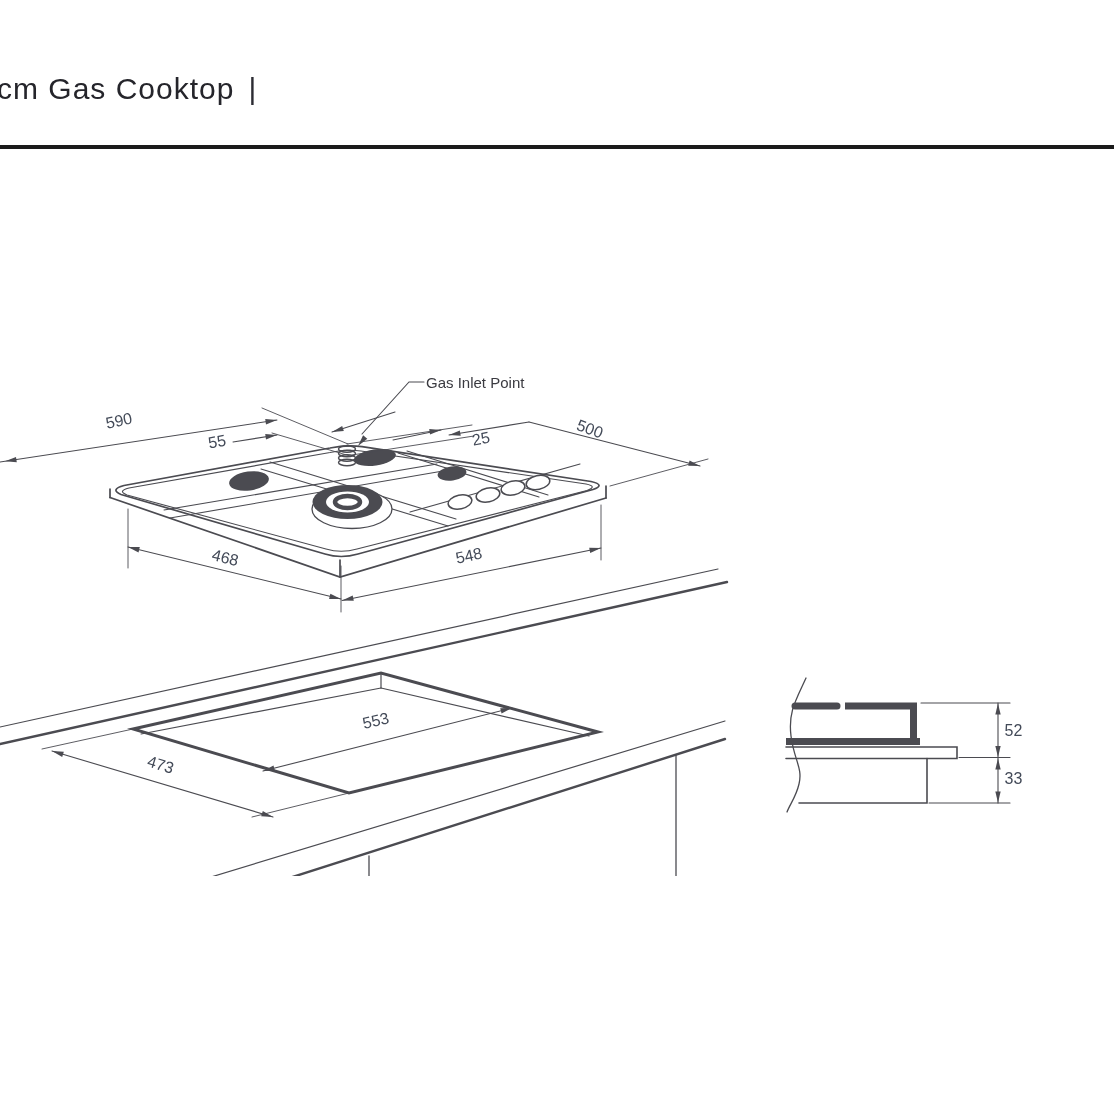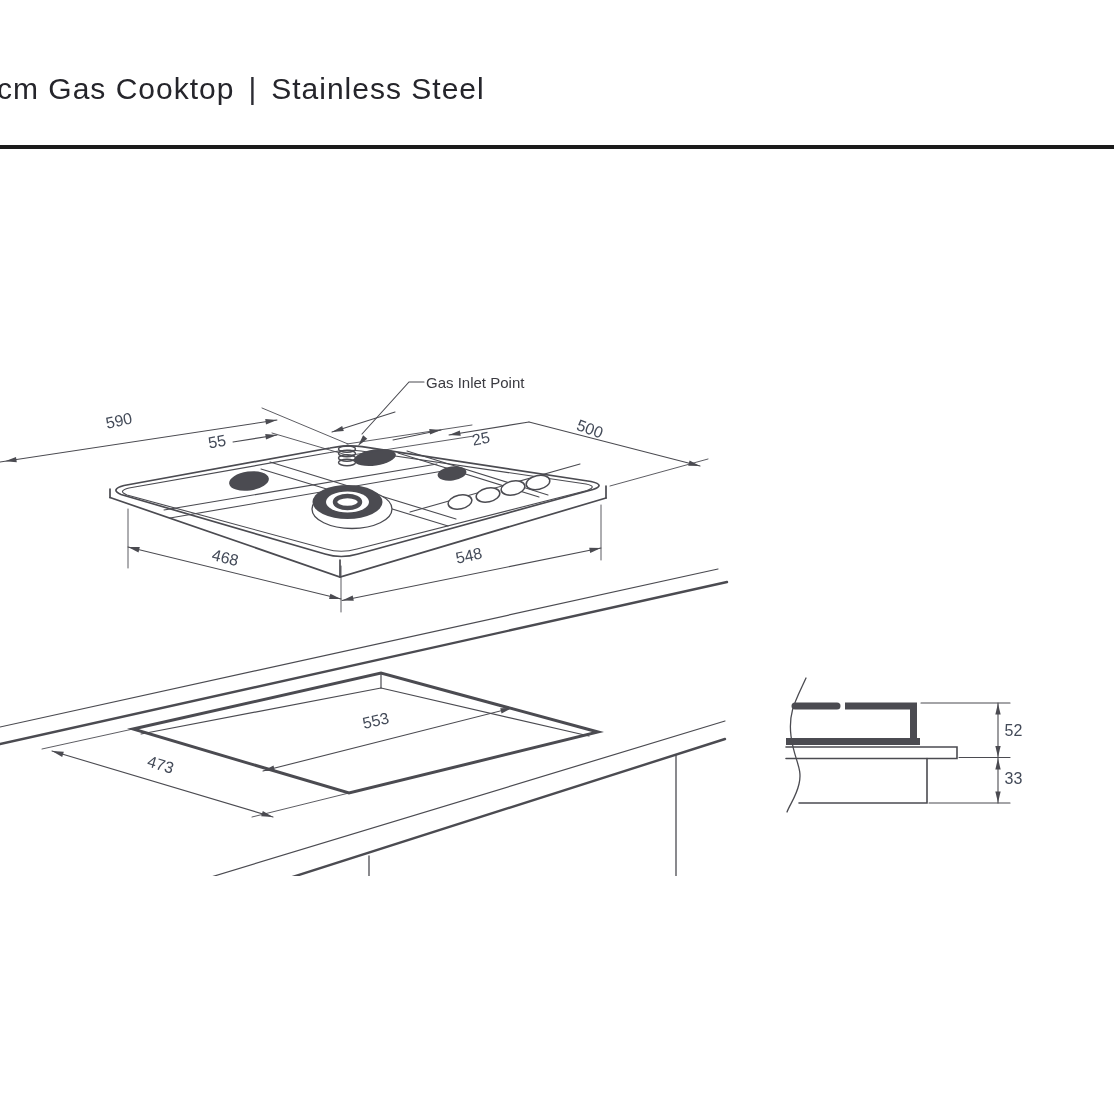--- a/index.html
+++ b/index.html
@@ -15,21 +15,20 @@
   .lbltxt{font-size:15px;fill:#3a3a40;}
 </style>
 </head>
 <body>
 
 <div class="page">
 
   <div class="title">
     <span>cm Gas Cooktop</span>
     <span class="sep">|</span>
-    <span>Stainless Steel</span>
   </div>
 
   <div class="divider"></div>
 
   <svg width="1114" height="1114" viewBox="0 0 1114 1114">
     <g stroke="#4b4b51" fill="none" stroke-linecap="round">
 
       <g>
         <path d="M0,727 L718,569" stroke-width="1.2"></path>
         <path d="M0,744 L727,582" stroke-width="2.4"></path>

